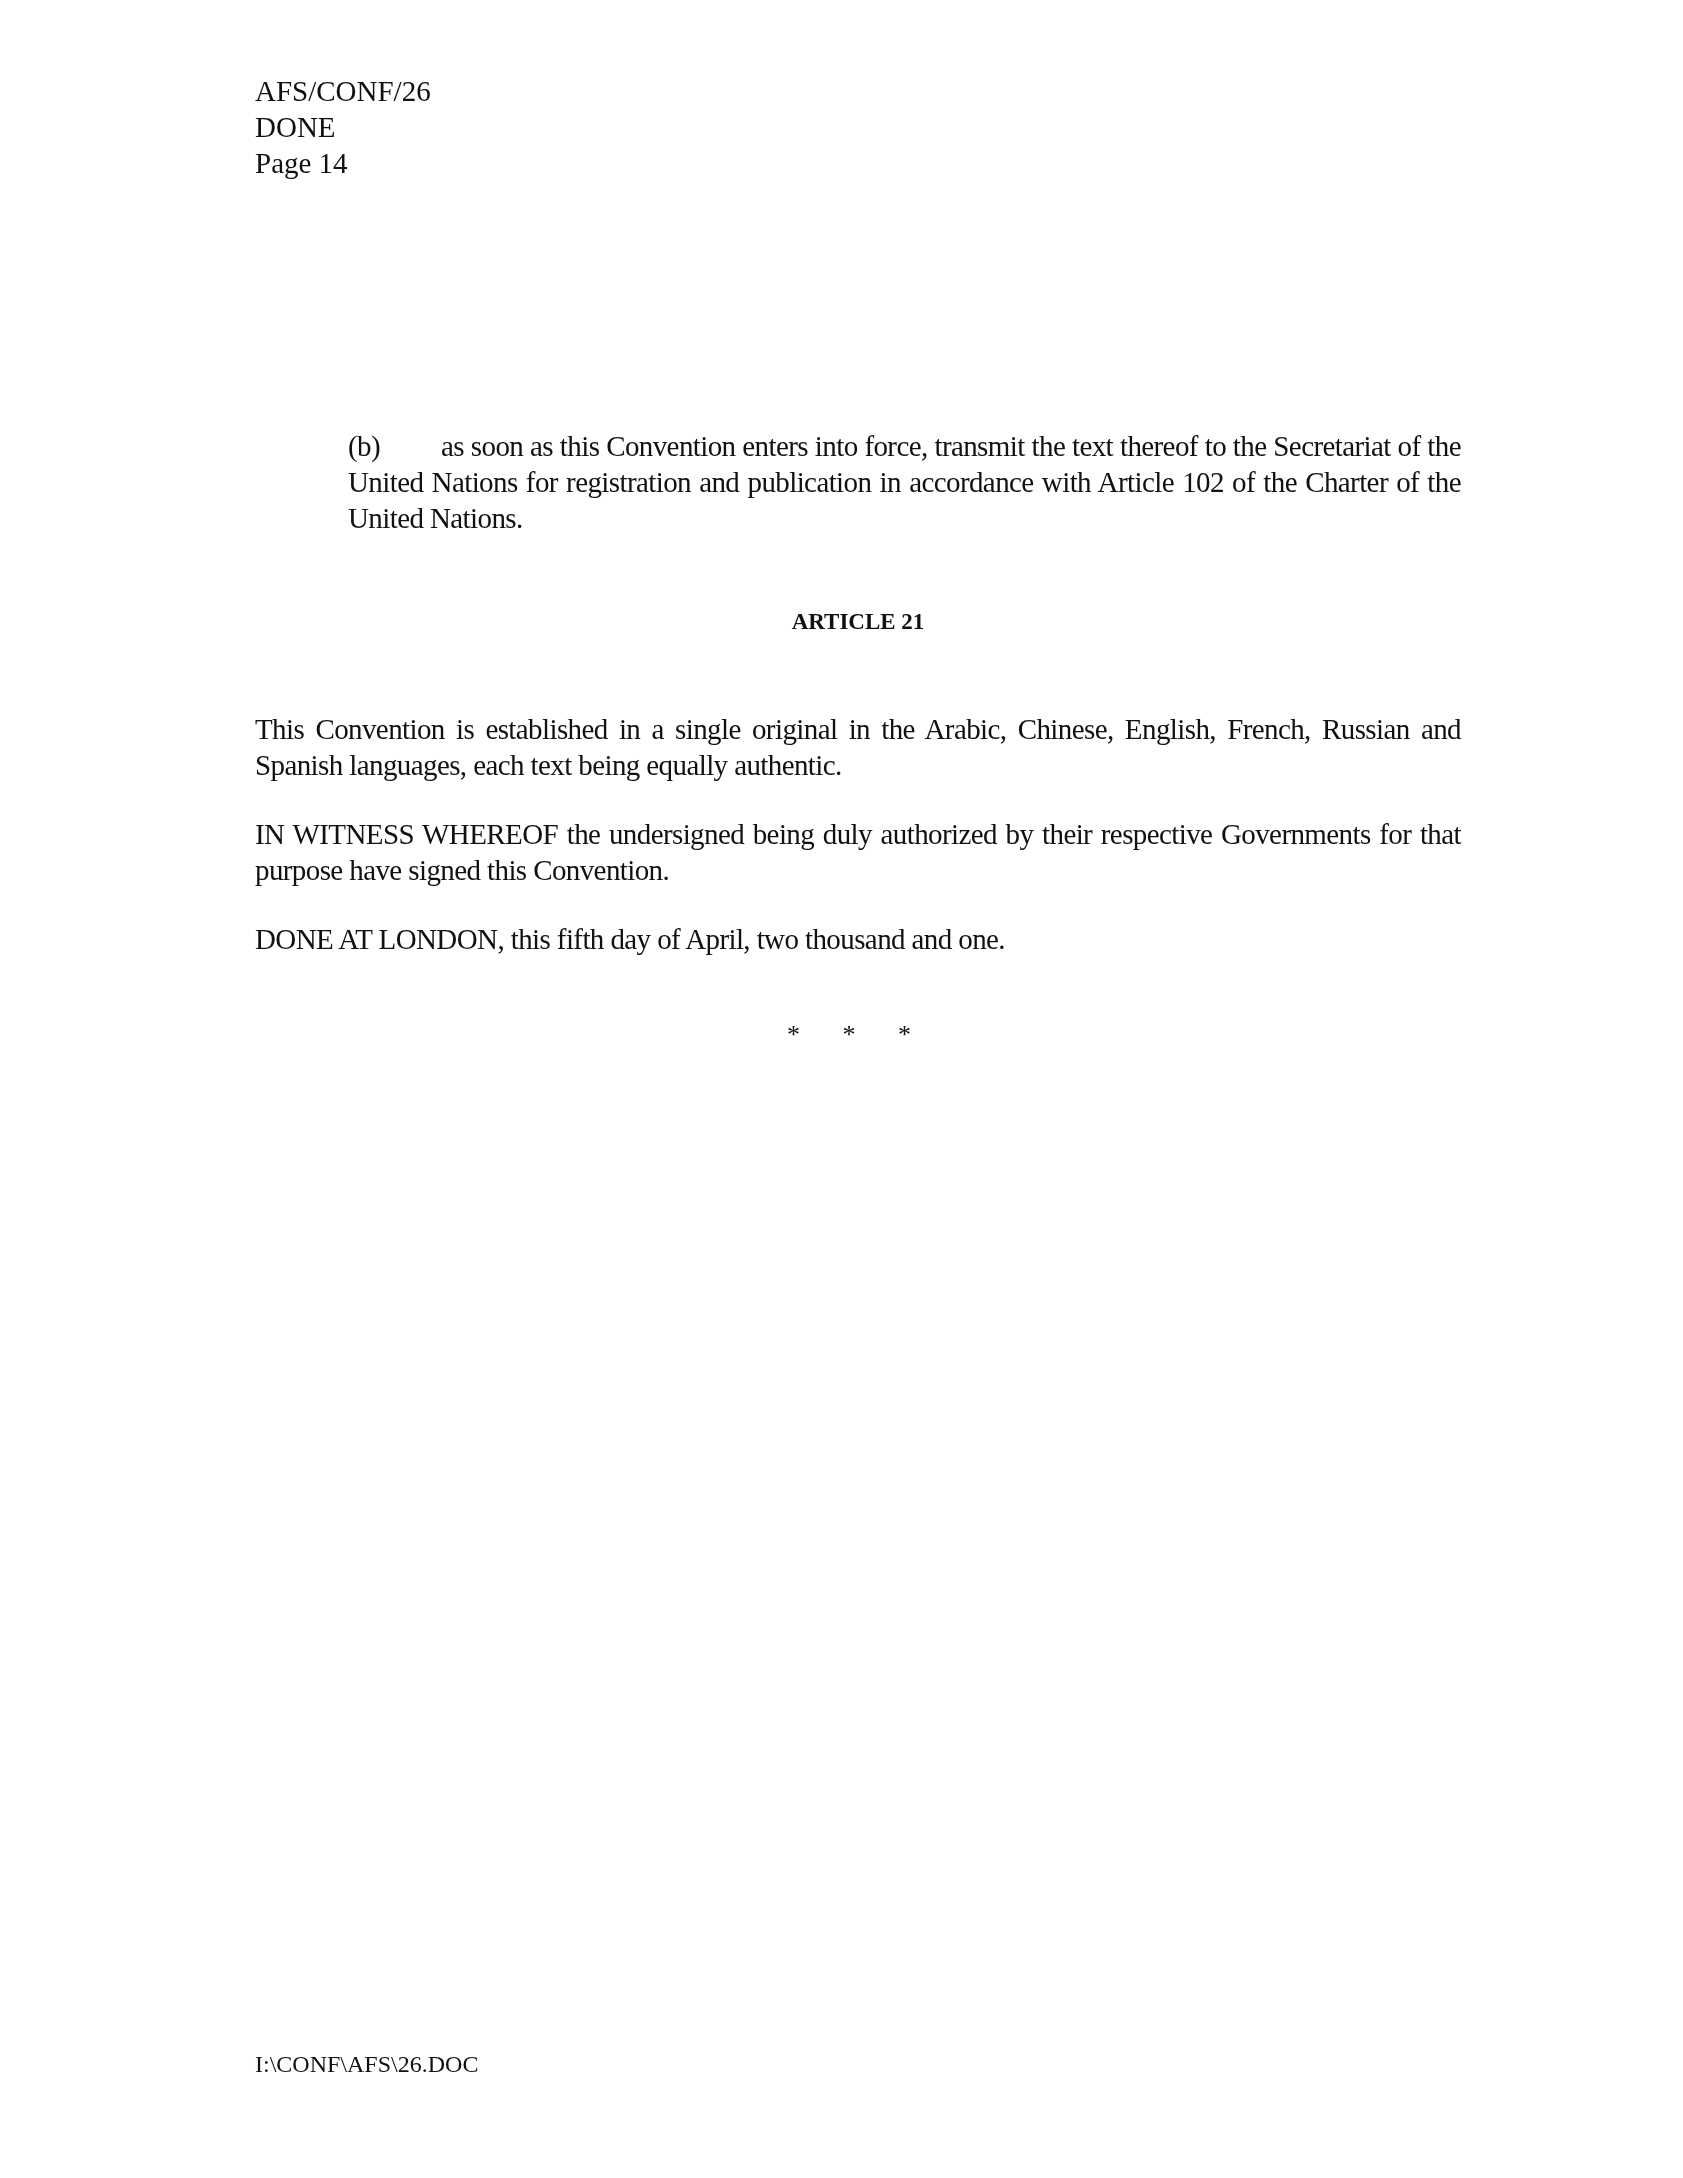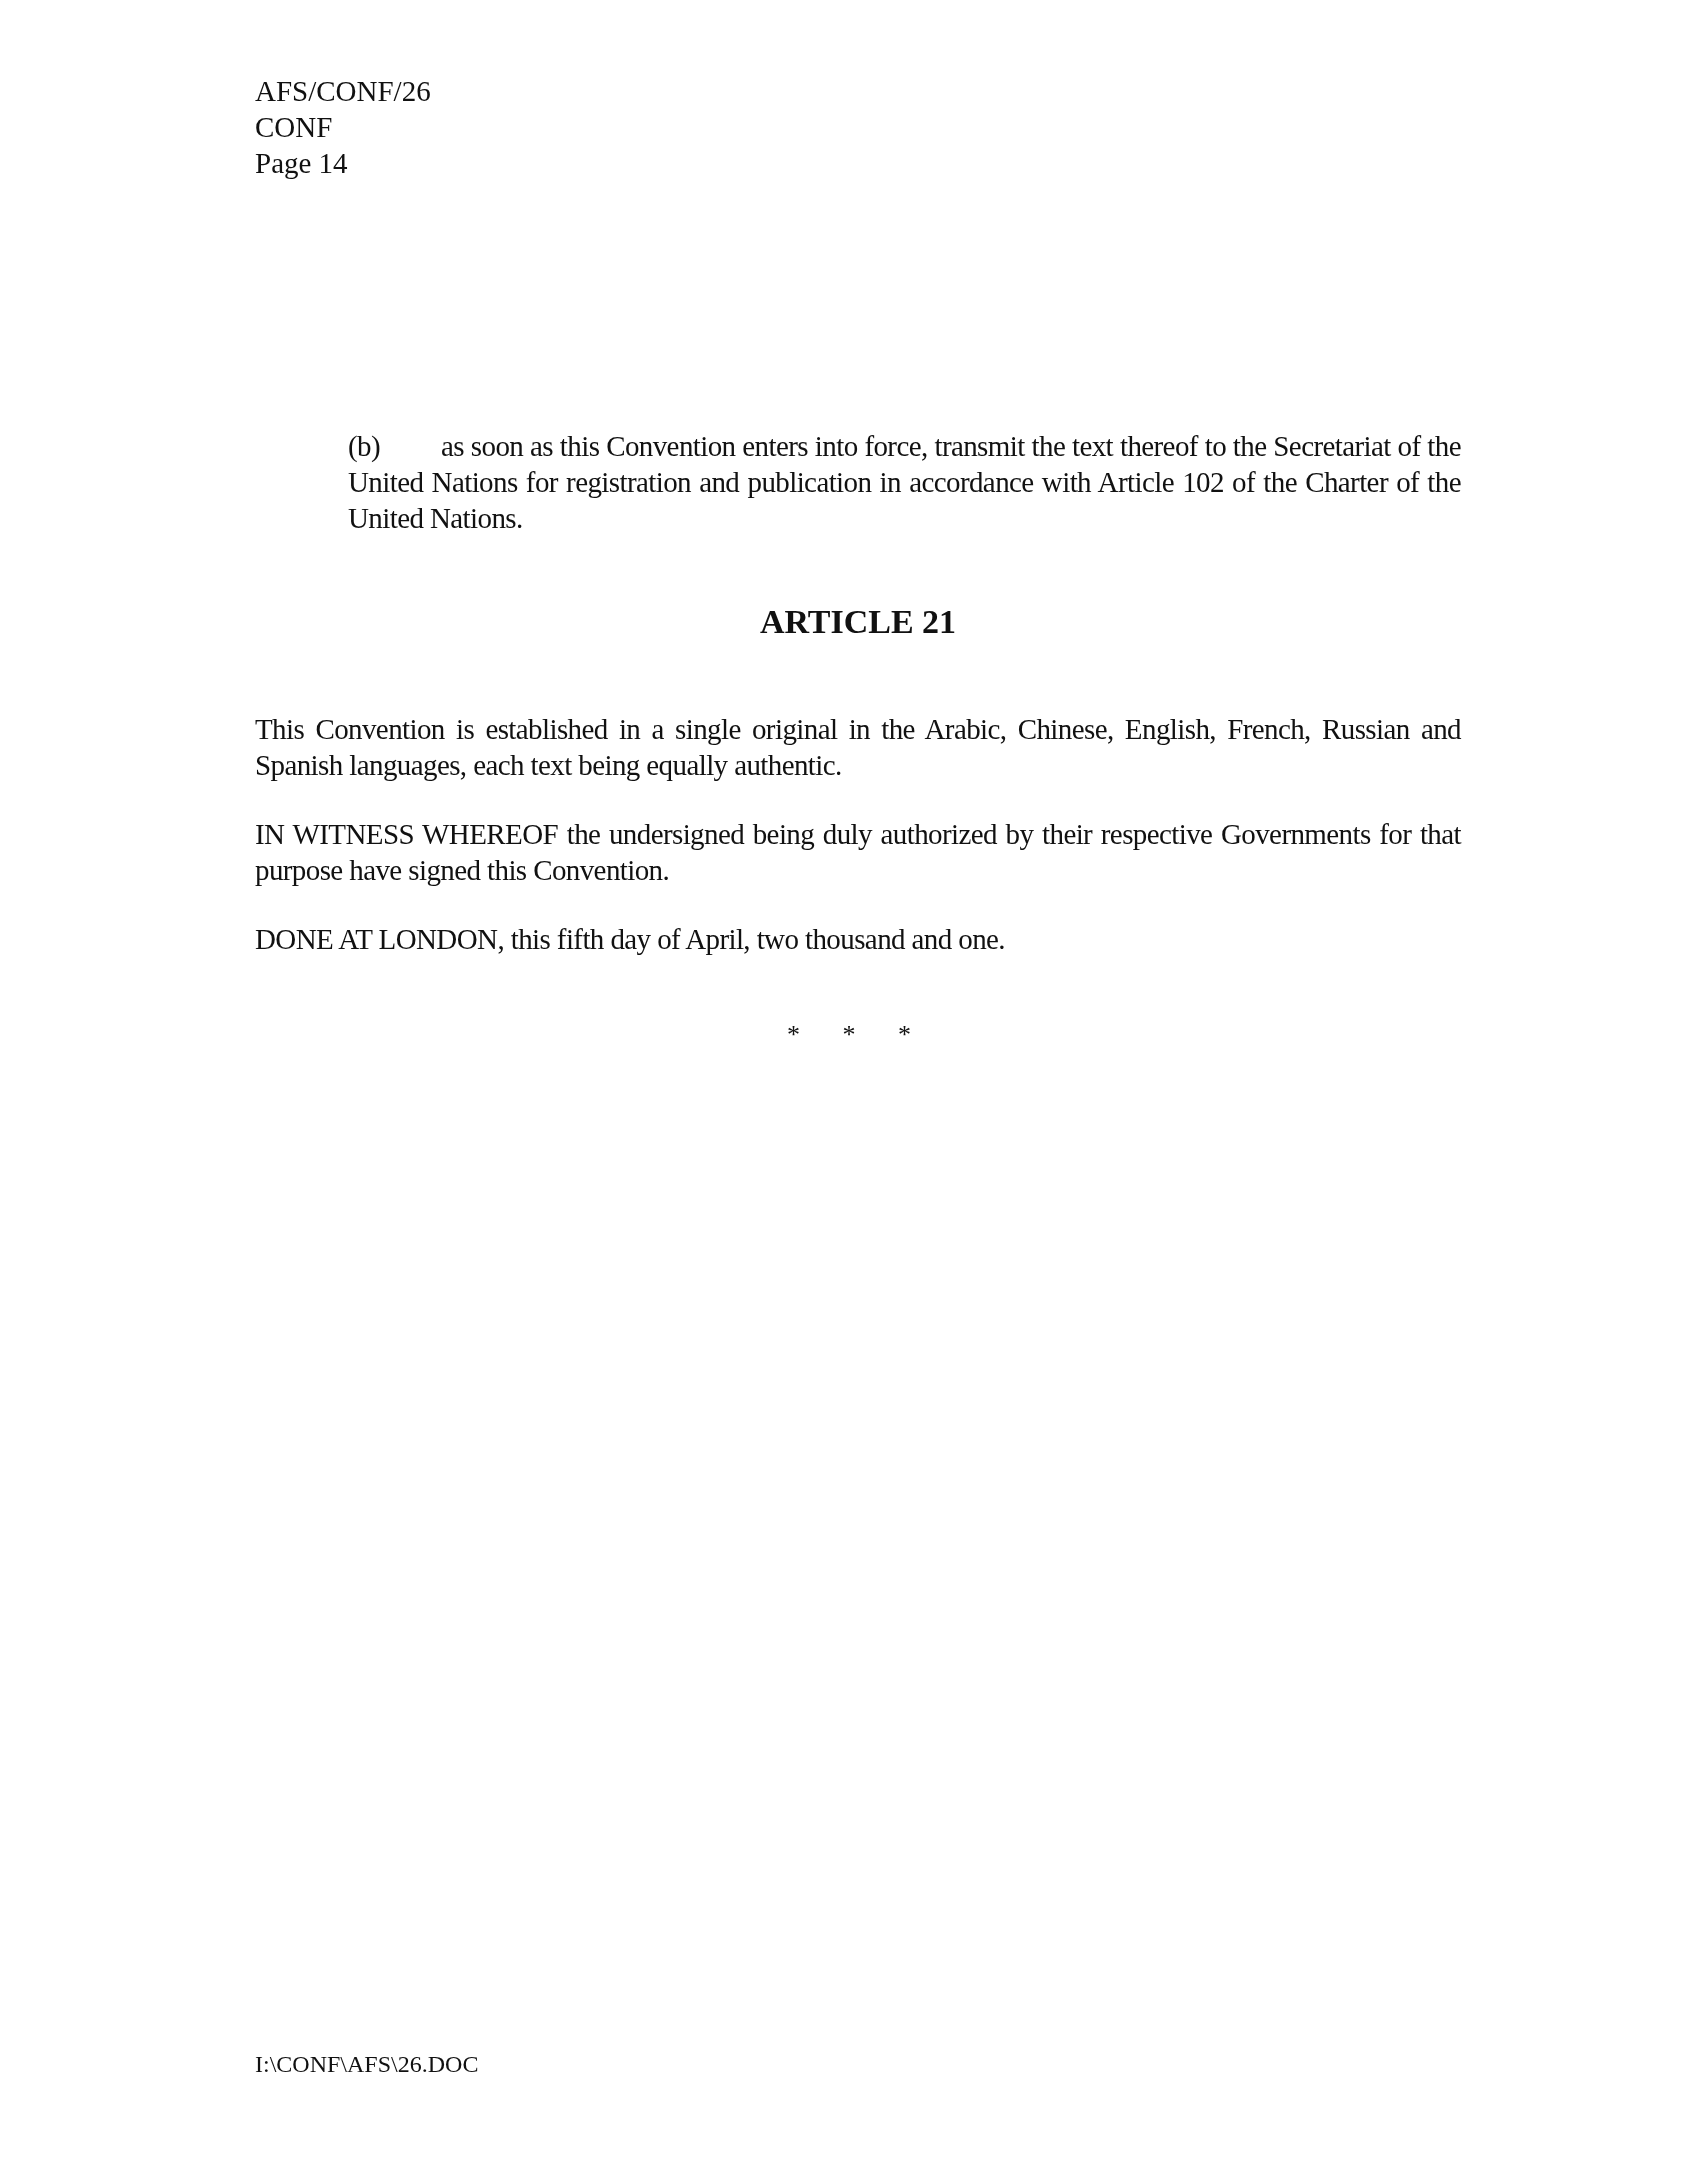--- a/index.html
+++ b/index.html
@@ -63,21 +63,21 @@
       display: inline-block;
       width: 93px;
     }
 
     .article-heading {
       position: absolute;
       left: 255px;
       width: 1206px;
       text-align: center;
       font-weight: bold;
-      font-size: 34px;
+      font-size: 23px;
       line-height: 36px;
     }
 
     .para {
       position: absolute;
       left: 255px;
       width: 1206px;
     }
 
     .asterisks {
@@ -98,21 +98,21 @@
       white-space: nowrap;
     }
   </style>
 </head>
 <body>
 
 <div class="page">
 
   <div class="header">
     <div>AFS/CONF/26</div>
-    <div>CONF</div>
+    <div>DONE</div>
     <div>Page 14</div>
   </div>
 
 
 
   <div class="sub-b body-text just" style="top:428px;">
     <span class="lbl">(b)</span><span>as soon as this Convention enters into force, transmit the text thereof to the Secretariat of the United Nations for registration and publication in accordance with Article 102 of the Charter of the United Nations.</span>
   </div>
 
   <div class="article-heading" style="top:604px;">

